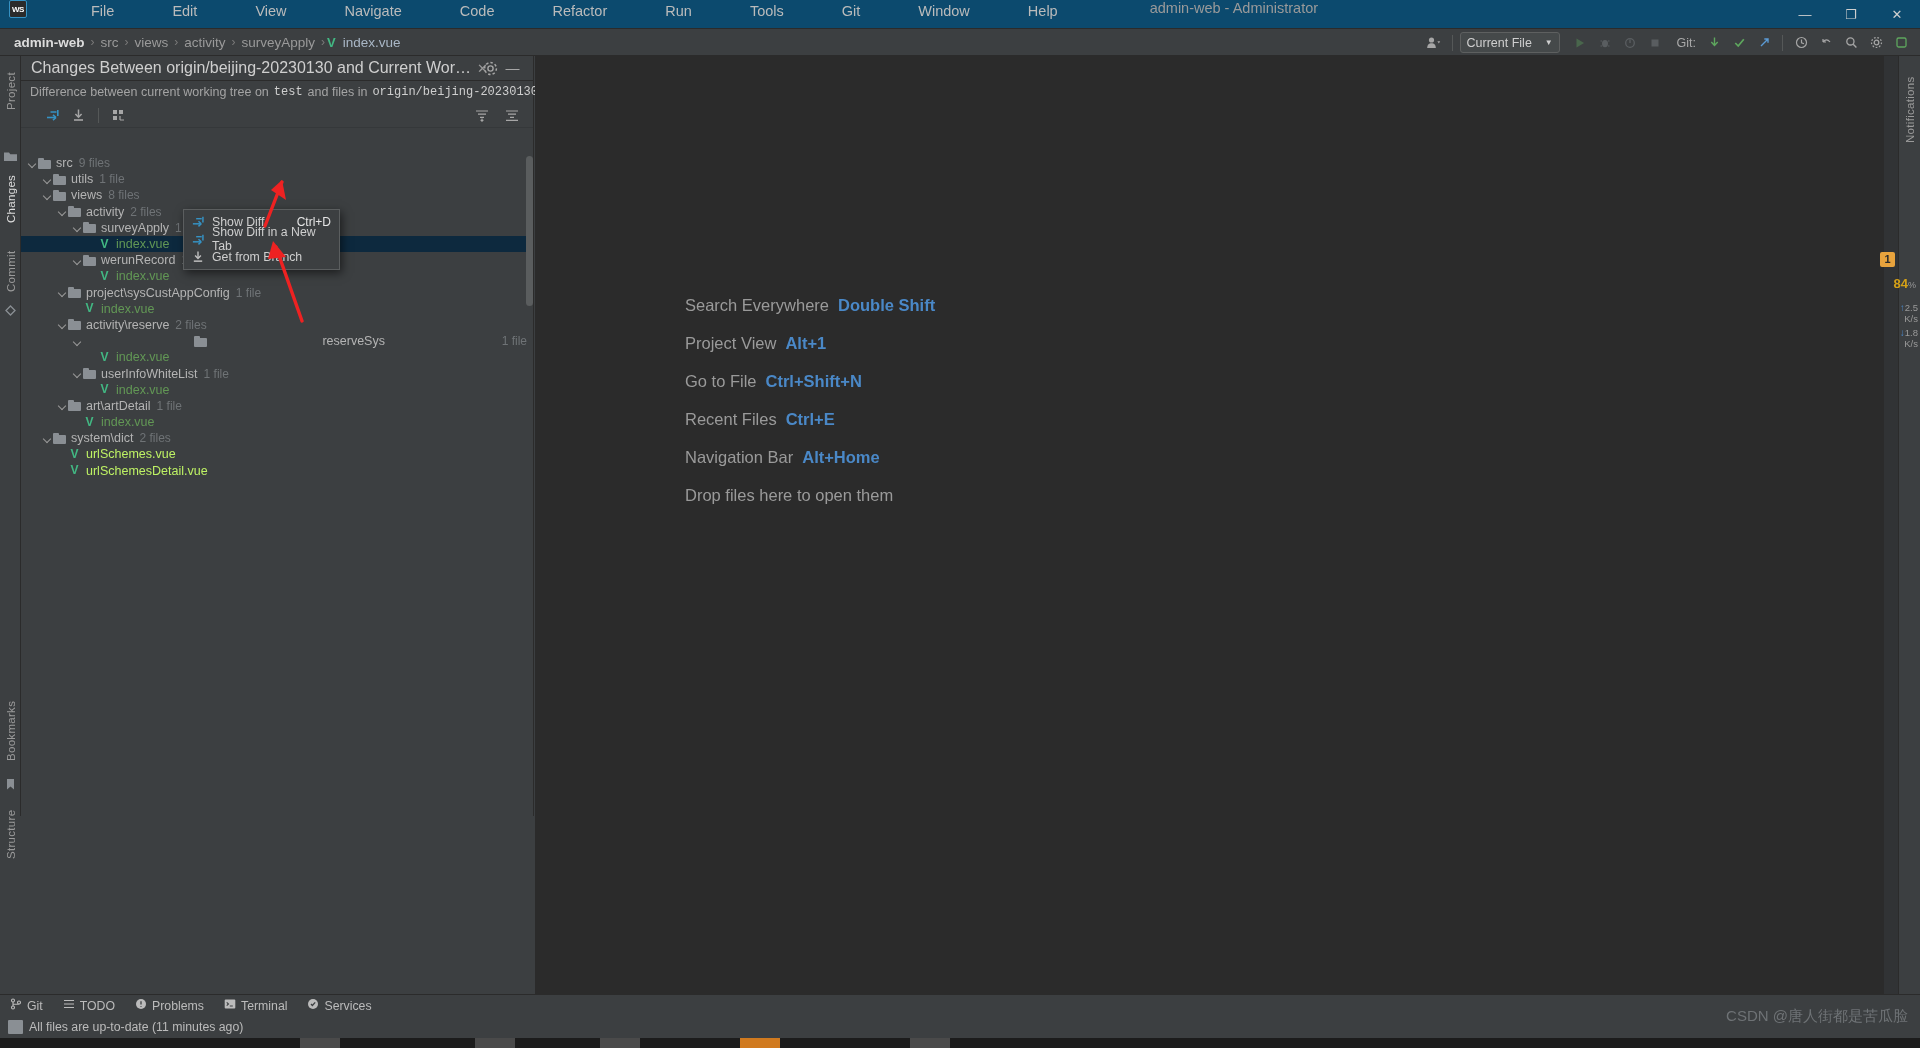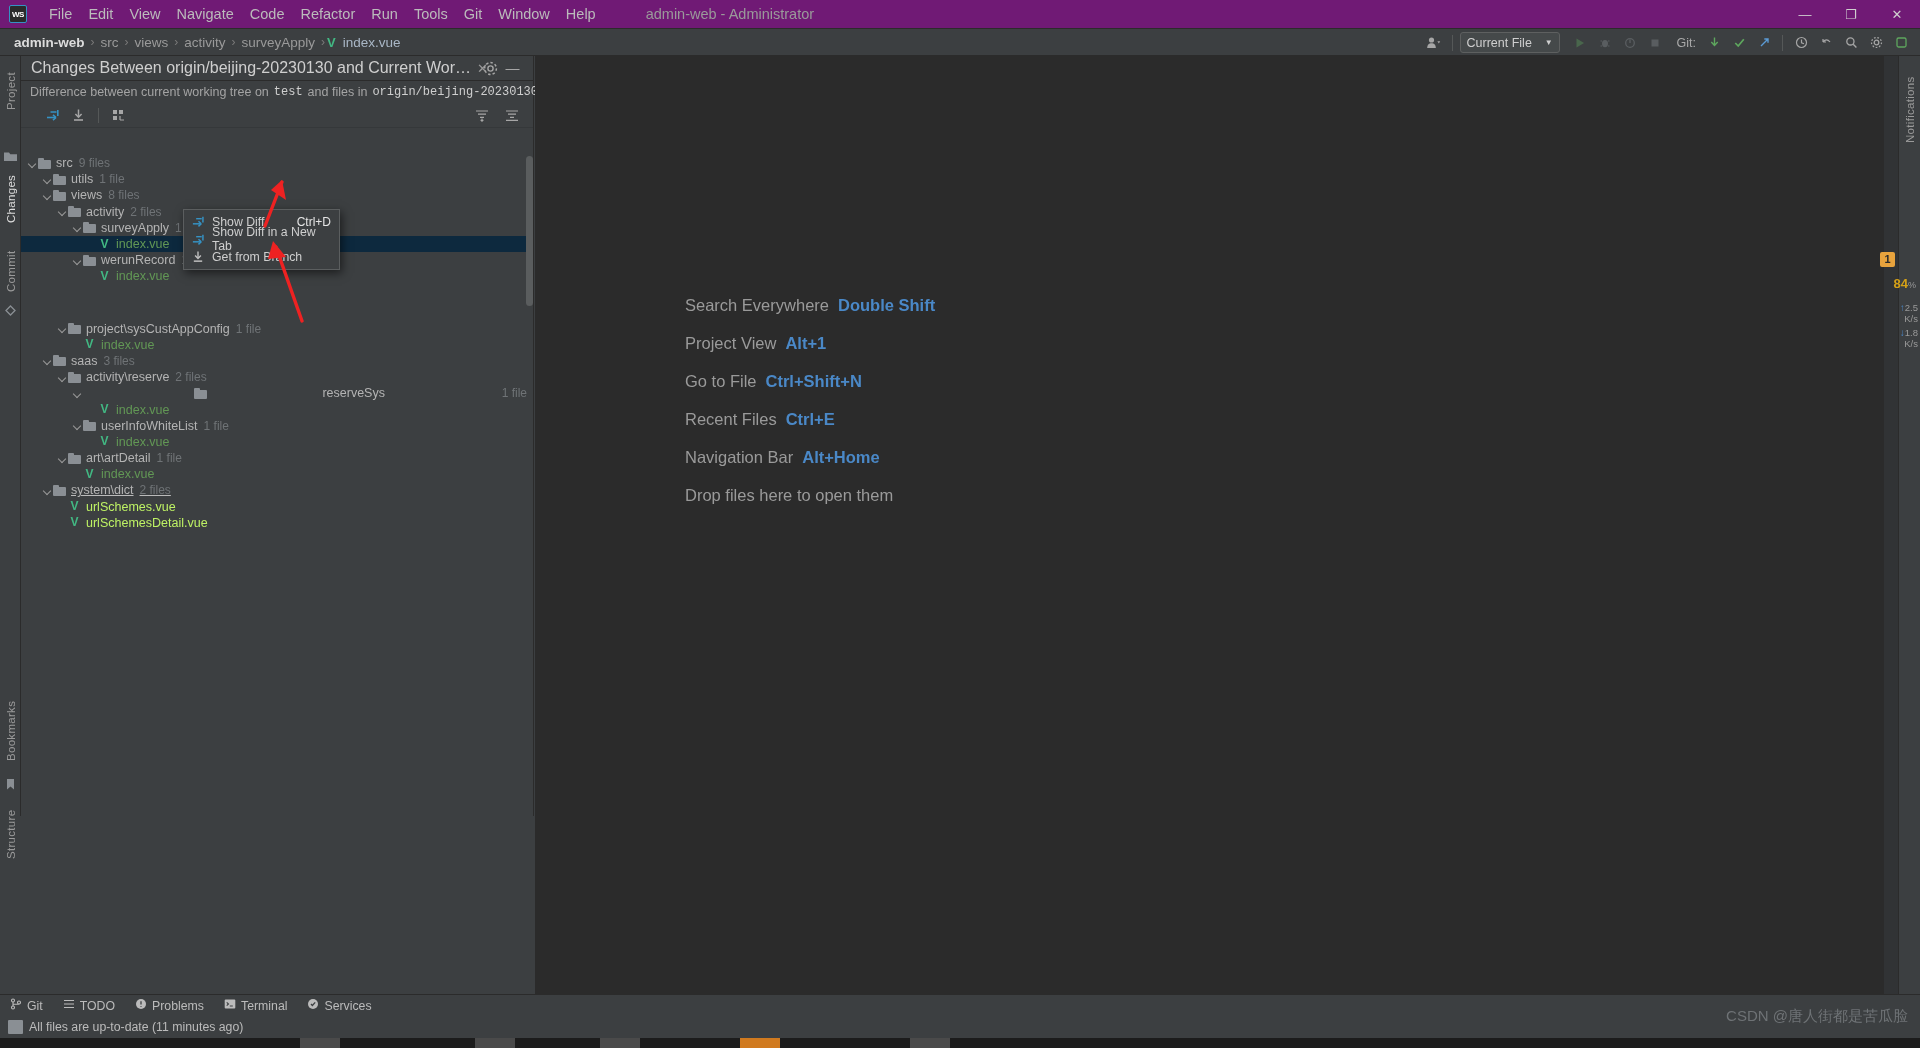--- a/index.html
+++ b/index.html
@@ -8,22 +8,23 @@
     background: #3c3f41;
     font-family: "Liberation Sans", sans-serif;
     overflow: hidden;
     color: #bbbbbb;
   }
   #app { position: relative; width: 1920px; height: 1048px; background: #3c3f41; }
 
   
   .menubar {
     position: absolute; top: 0; left: 0; width: 1920px; height: 29px;
-    background: #701a75; display: flex; align-items: center;
+    background: #0c4a6e; display: flex; 
     border-bottom: 1px solid #2b2b2b;
+    gap: 42px;
   }
   .ws-logo {
     width: 18px; height: 18px; margin-left: 9px; margin-right: 14px;
     border: 1px solid #3592c4; border-radius: 2px; background: #2b2b2b;
     display: flex; align-items: center; justify-content: center;
     font-size: 8px; font-weight: bold; color: #ffffff; letter-spacing: -0.5px;
   }
   .menu-item {
     font-size: 14.5px; color: #bbbbbb; padding: 3px 8px; cursor: default;
     white-space: nowrap;
@@ -532,37 +533,31 @@
           <span class="arrow"></span>
           <span class="folder-ico"></span>
           <span class="lbl-folder">werunRecord</span>
           <span class="lbl-count">1 file</span>
         </div>
         <div class="row" style="padding-left: 66px;">
           <span class="arrow empty"></span>
           <span class="vue-ico">V</span>
           <span class="lbl-file-add">index.vue</span>
         </div>
-        <div class="row" style="padding-left: 36px; margin-top: 36px;">
+        <div class="row" style="padding-left: 36px;">
           <span class="arrow"></span>
           <span class="folder-ico"></span>
           <span class="lbl-folder">project\sysCustAppConfig</span>
           <span class="lbl-count">1 file</span>
         </div>
         <div class="row" style="padding-left: 51px;">
           <span class="arrow empty"></span>
           <span class="vue-ico">V</span>
           <span class="lbl-file-add">index.vue</span>
         </div>
-        <div class="row" style="padding-left: 21px;">
-          <span class="arrow"></span>
-          <span class="folder-ico"></span>
-          <span class="lbl-folder">saas</span>
-          <span class="lbl-count">3 files</span>
-        </div>
         <div class="row" style="padding-left: 36px;">
           <span class="arrow"></span>
           <span class="folder-ico"></span>
           <span class="lbl-folder">activity\reserve</span>
           <span class="lbl-count">2 files</span>
         </div>
         <div class="row" style="padding-left: 51px; justify-content: space-between;">
           <span class="arrow"></span>
           <span class="folder-ico"></span>
           <span class="lbl-folder">reserveSys</span>
@@ -588,21 +583,21 @@
           <span class="arrow"></span>
           <span class="folder-ico"></span>
           <span class="lbl-folder">art\artDetail</span>
           <span class="lbl-count">1 file</span>
         </div>
         <div class="row" style="padding-left: 51px;">
           <span class="arrow empty"></span>
           <span class="vue-ico">V</span>
           <span class="lbl-file-add">index.vue</span>
         </div>
-        <div class="row" style="padding-left: 21px; text-decoration: underline;">
+        <div class="row" style="padding-left: 21px;">
           <span class="arrow"></span>
           <span class="folder-ico"></span>
           <span class="lbl-folder">system\dict</span>
           <span class="lbl-count">2 files</span>
         </div>
         <div class="row" style="padding-left: 36px;">
           <span class="arrow empty"></span>
           <span class="vue-ico">V</span>
           <span class="lbl-file-del">urlSchemes.vue</span>
         </div>

